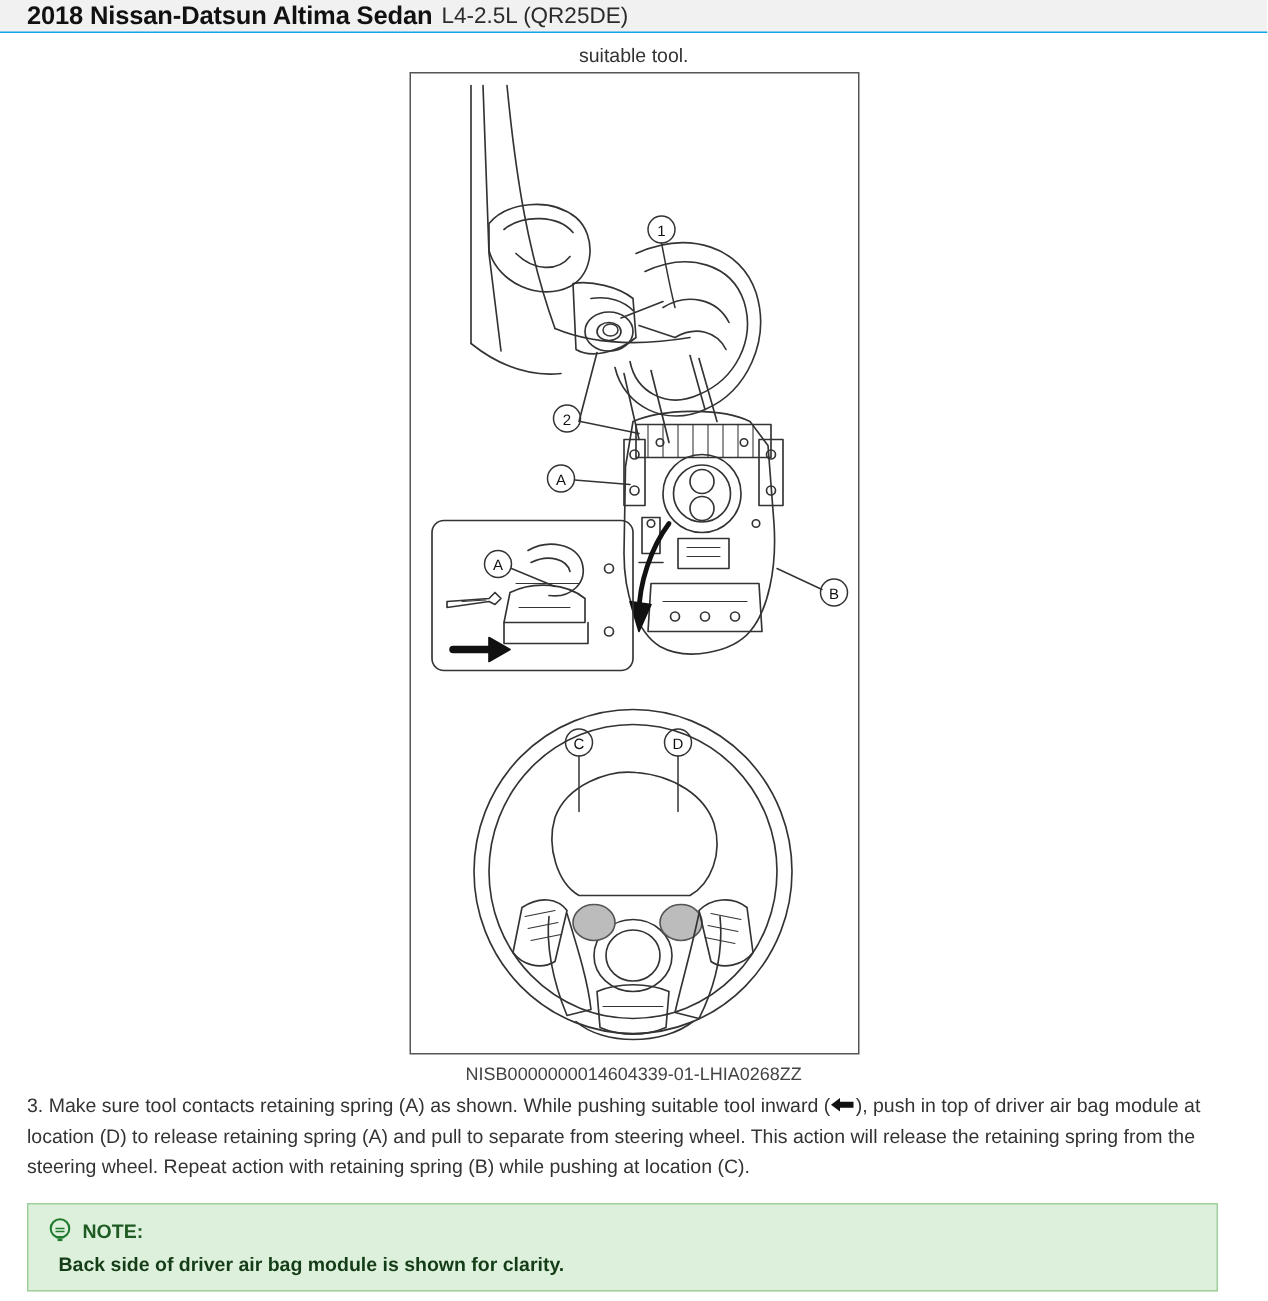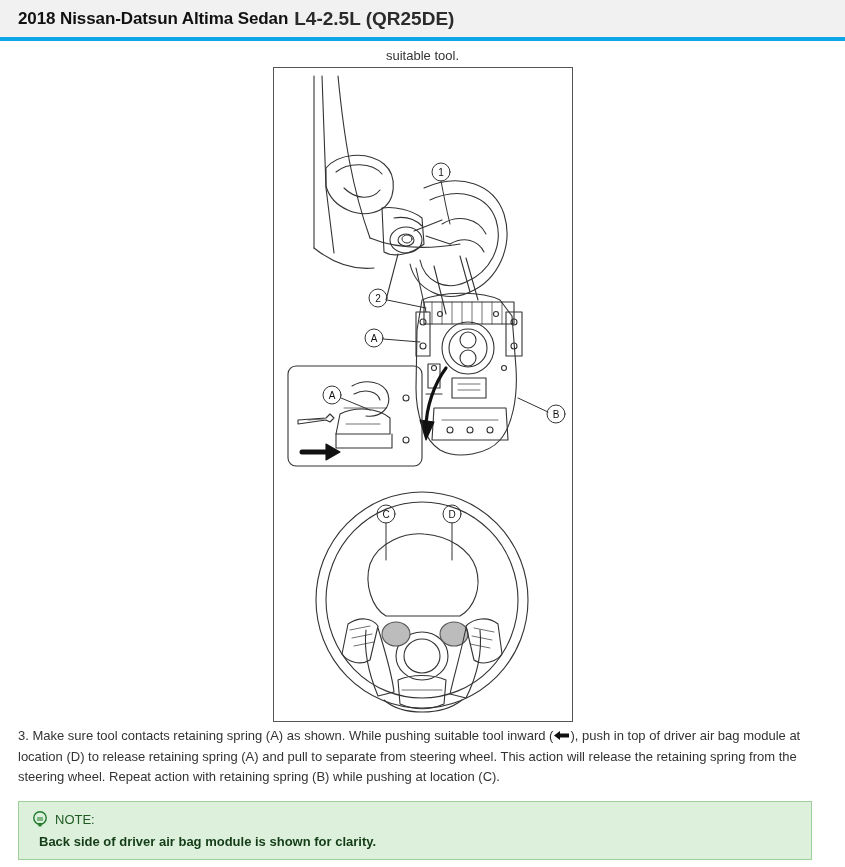--- a/index.html
+++ b/index.html
@@ -11,37 +11,37 @@
     width: 845px;
     height: 867px;
     font-family: "Liberation Sans", sans-serif;
     color: #222;
     overflow: hidden;
     position: relative;
   }
 
   
   .header {
-    height: 41px;
+    height: 22px;
     background: #f1f1f1;
-    border-bottom: 4px solid #0ea5e9;
+    border-bottom: 1px solid #0ea5e9;
     display: flex;
     align-items: center;
     padding: 0 18px;
     box-sizing: border-box;
   }
   .header-title {
     font-size: 17px;
     font-weight: bold;
     color: #111;
     letter-spacing: -0.1px;
   }
   .header-subtitle {
-    font-size: 19px;
-    font-weight: bold;
+    font-size: 15px;
+    font-weight: normal;
     color: #2b2b2b;
     margin-left: 6px;
   }
 
   
   .content {
     padding: 0 18px;
     box-sizing: border-box;
   }
   .lead-text {
@@ -97,21 +97,21 @@
     box-sizing: border-box;
     width: 794px;
   }
   .note-head {
     display: flex;
     align-items: center;
     gap: 6px;
   }
   .note-label {
     font-size: 13px;
-    font-weight: normal;
+    font-weight: bold;
     color: #1f5a22;
   }
   .note-body {
     font-size: 13px;
     font-weight: bold;
     color: #143d17;
     margin-top: 6px;
     margin-left: 8px;
   }
   .bulb {
@@ -274,20 +274,21 @@
           <text x="167" y="108">1</text>
           <text x="104" y="234">2</text>
           <text x="100" y="274">A</text>
           <text x="58" y="331">A</text>
           <text x="282" y="350">B</text>
           <text x="112" y="450">C</text>
           <text x="178" y="450">D</text>
         </g>
       </svg>
     </div>
+    <div class="figure-caption">NISB0000000014604339-01-LHIA0268ZZ</div>
   </div>
 
   <p class="step-text">
     <span>3. Make sure tool contacts retaining spring (A) as shown. While pushing suitable tool inward (</span><span class="inline-arrow"><svg width="17" height="11" viewBox="0 0 17 11">
           <path d="M7 1 L1 5.5 L7 10 Z" fill="#111"></path>
           <rect x="6" y="3.5" width="10" height="4" fill="#111"></rect>
         </svg></span><span>), push in top of driver air bag module at location (D) to release retaining spring (A) and pull to separate from steering wheel. This action will release the retaining spring from the steering wheel. Repeat action with retaining spring (B) while pushing at location (C).</span>
   </p>
 
   <div class="note-box">

